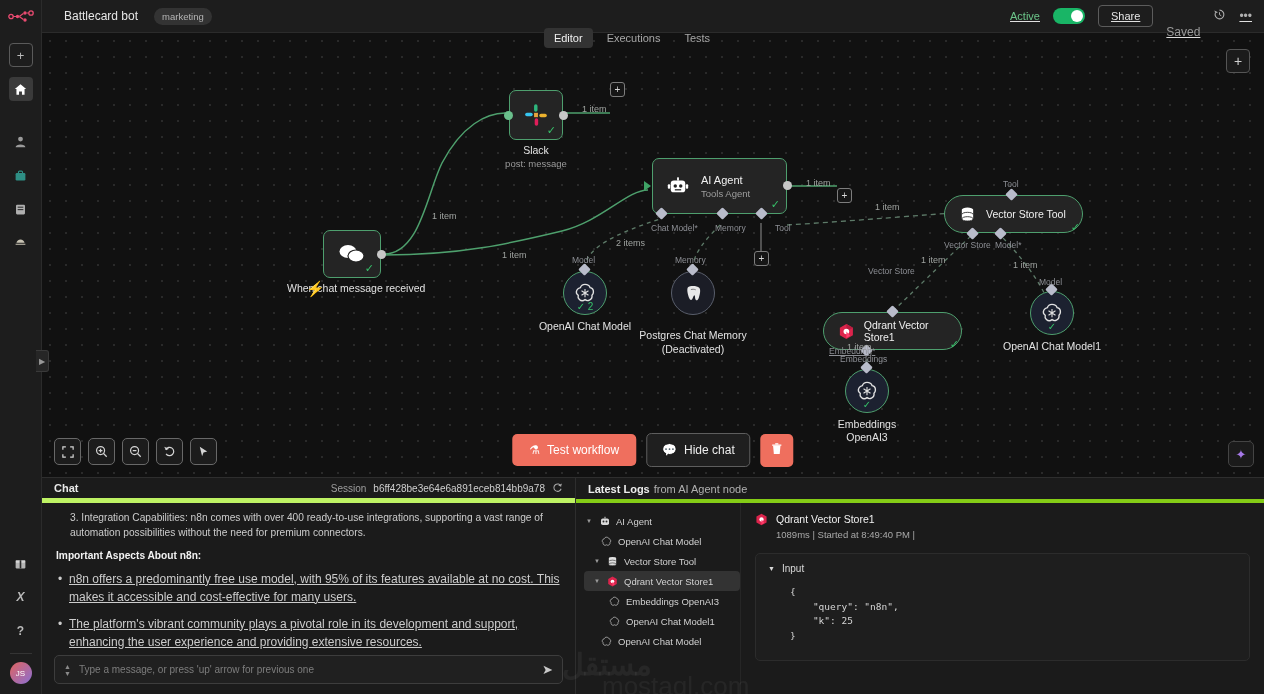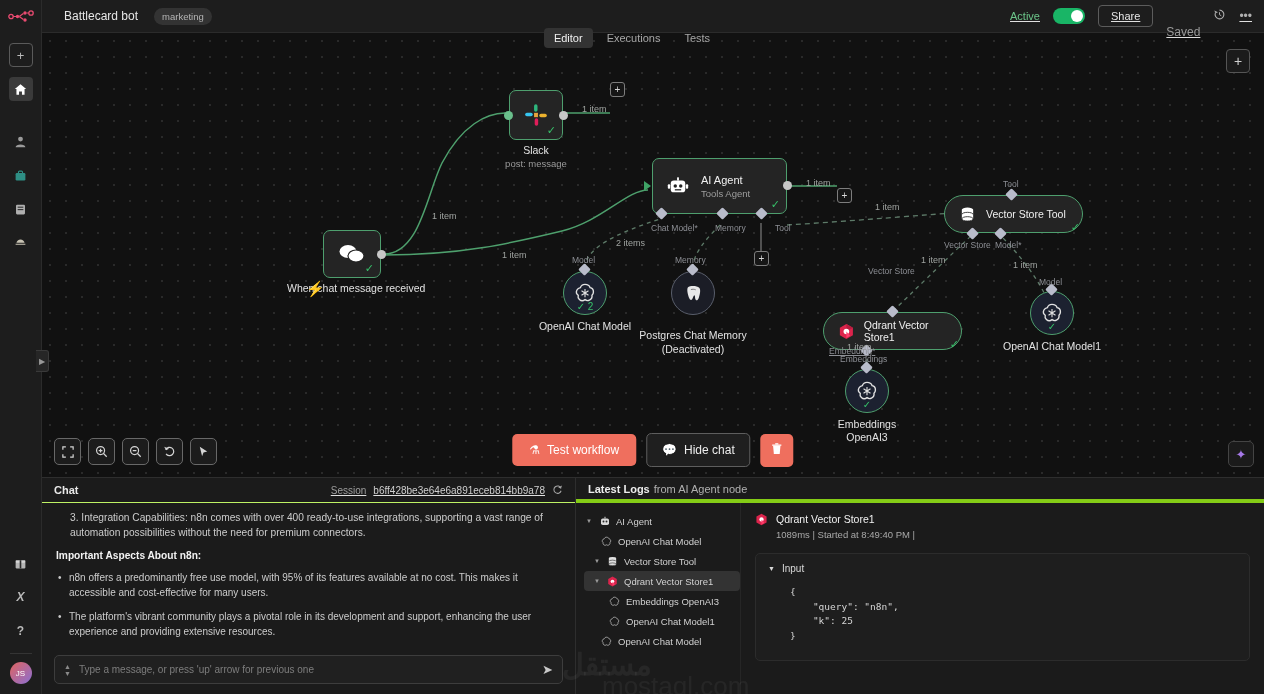--- a/index.html
+++ b/index.html
@@ -180,34 +180,34 @@
   }
 
   
   .bottom {
     position: absolute; left: 42px; right: 0; bottom: 0; height: 217px;
     display: flex; background: #1b1b1b; border-top: 1px solid #2e2e2e; z-index: 20;
   }
   .chat-panel { width: 534px; display: flex; flex-direction: column; border-right: 1px solid #2e2e2e; }
   .chat-head {
     height: 25px; display: flex; align-items: center; padding: 0 12px;
-    border-bottom: 1px solid #bef264; flex-shrink: 0;
+    border-bottom: 5px solid #bef264; flex-shrink: 0;
   }
   .chat-title { font-size: 11px; color: #e8e8e8; font-weight: bold; }
-  .sess-wrap { margin-left: auto; display: flex; align-items: center; gap: 7px; text-decoration: underline; }
+  .sess-wrap { margin-left: auto; display: flex; align-items: center; gap: 7px; }
   .sess-label { font-size: 10px; color: #9e9e9e; }
   .sess-id { font-size: 10px; color: #cfcfcf; }
   .sess-refresh { font-size: 10px; color: #a5a5a5; cursor: pointer; }
   .chat-body { flex: 1; overflow: hidden; padding: 7px 14px 4px 14px; position: relative; }
   .chat-p { font-size: 10.2px; color: #cccccc; line-height: 1.5; margin-bottom: 9px; padding-left: 14px; position: relative; }
   .chat-strong { font-size: 10.2px; color: #f2f2f2; font-weight: bold; margin-bottom: 9px; }
   ul.chat-ul { list-style: none; }
   ul.chat-ul li {
-    font-size: 10px; color: #cccccc; line-height: 1.5; margin-bottom: 9px;
-    padding-left: 13px; position: relative;
+    font-size: 12px; color: #cccccc; line-height: 1.5; margin-bottom: 9px;
+    padding-left: 13px; position: relative; text-decoration: underline;
   }
   ul.chat-ul li::before { content: '•'; position: absolute; left: 2px; color: #cccccc; }
   .chat-input-wrap { padding: 6px 12px 10px 12px; flex-shrink: 0; }
   .chat-input-box {
     border: 1px solid #3d3d3d; border-radius: 5px; background: #202020;
     display: flex; align-items: center; padding: 6px 9px; gap: 8px;
   }
   .chev-col { display: flex; flex-direction: column; color: #8a8a8a; font-size: 7px; line-height: 7px; cursor: pointer; }
   .chat-input-txt { flex: 1; font-size: 10px; color: #7d7d7d; }
   .send-ic { color: #c9c9c9; font-size: 13px; cursor: pointer; }

